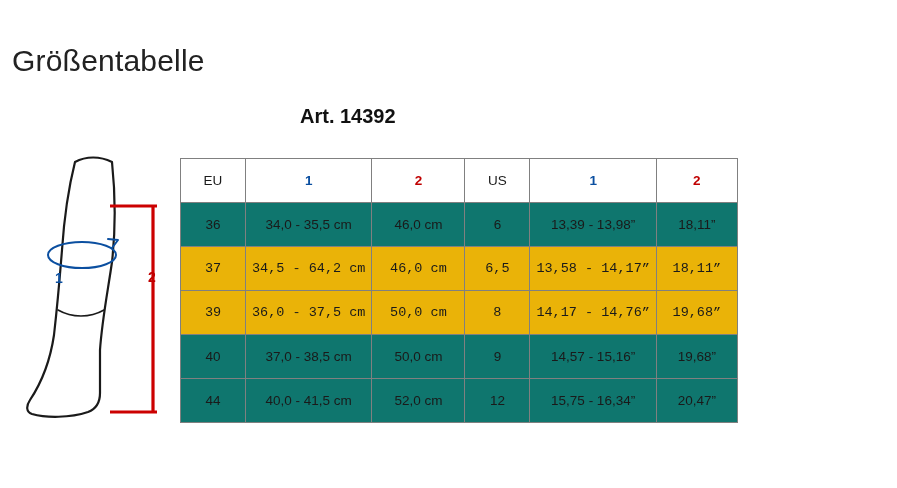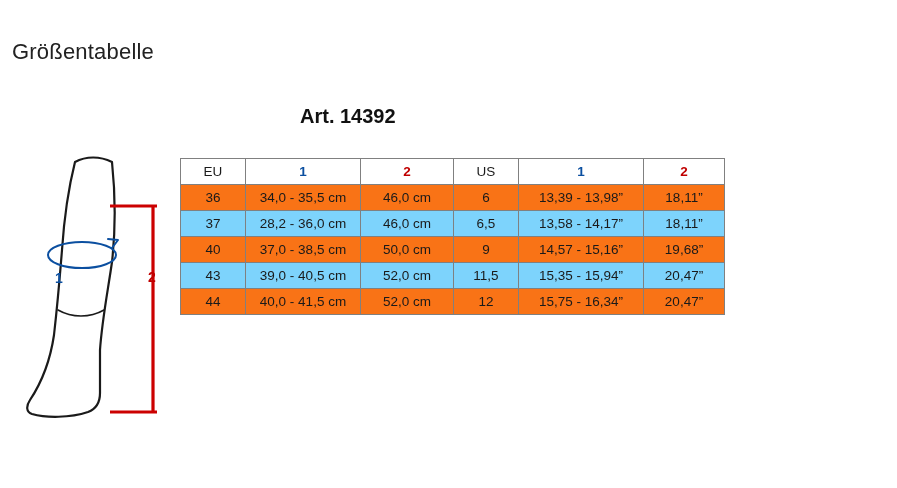--- a/index.html
+++ b/index.html
@@ -12,21 +12,21 @@
     background: #ffffff;
     font-family: "Liberation Sans", sans-serif;
     color: #1a1a1a;
     overflow: hidden;
     position: relative;
   }
   #page-title {
     position: absolute;
     left: 12px;
     top: 24px;
-    font-size: 22px;
+    font-size: 30px;
     font-weight: 400;
     color: #222222;
     letter-spacing: 0.2px;
   }
   #art-title {
     position: absolute;
     left: 300px;
     top: 105px;
     font-size: 20px;
     font-weight: bold;
@@ -60,44 +60,45 @@
   #size-table {
     position: absolute;
     left: 180px;
     top: 158px;
     border-collapse: collapse;
     font-size: 13.5px;
   }
   #size-table th,
   #size-table td {
     border: 1px solid #808080;
-    padding: 3px 6px;
+    padding: 12px 6px;
     height: 19px;
     text-align: center;
     font-weight: normal;
     white-space: nowrap;
   }
   #size-table thead th {
     background: #ffffff;
     color: #1a1a1a;
     font-size: 13.5px;
   }
   #size-table thead th.num-blue {
     color: #0b4fa0;
     font-weight: bold;
   }
   #size-table thead th.num-red {
     color: #c00000;
     font-weight: bold;
   }
   #size-table tbody tr.shaded td {
-    background: #f97316;
+    background: #0f766e;
   }
   #size-table tbody tr.plain td {
-    background: #7dd3fc;
+    background: #eab308;
+    font-family: Liberation Mono, monospace;
   }
   .col-eu    { width: 52px; }
   .col-circ  { width: 102px; }
   .col-len   { width: 80px; }
   .col-us    { width: 52px; }
   .col-circin{ width: 112px; }
   .col-lenin { width: 68px; }
 </style>
 </head>
 <body>
@@ -155,41 +156,41 @@
     <tr class="shaded">
       <td>36</td>
       <td>34,0 - 35,5 cm</td>
       <td>46,0 cm</td>
       <td>6</td>
       <td>13,39 - 13,98”</td>
       <td>18,11”</td>
     </tr>
     <tr class="plain">
       <td>37</td>
-      <td>28,2 - 36,0 cm</td>
+      <td>34,5 - 64,2 cm</td>
       <td>46,0 cm</td>
       <td>6,5</td>
       <td>13,58 - 14,17”</td>
       <td>18,11”</td>
+    </tr>
+    <tr class="plain">
+      <td>39</td>
+      <td>36,0 - 37,5 cm</td>
+      <td>50,0 cm</td>
+      <td>8</td>
+      <td>14,17 - 14,76”</td>
+      <td>19,68”</td>
     </tr>
     <tr class="shaded">
       <td>40</td>
       <td>37,0 - 38,5 cm</td>
       <td>50,0 cm</td>
       <td>9</td>
       <td>14,57 - 15,16”</td>
       <td>19,68”</td>
-    </tr>
-    <tr class="plain">
-      <td>43</td>
-      <td>39,0 - 40,5 cm</td>
-      <td>52,0 cm</td>
-      <td>11,5</td>
-      <td>15,35 - 15,94”</td>
-      <td>20,47”</td>
     </tr>
     <tr class="shaded">
       <td>44</td>
       <td>40,0 - 41,5 cm</td>
       <td>52,0 cm</td>
       <td>12</td>
       <td>15,75 - 16,34”</td>
       <td>20,47”</td>
     </tr>
   </tbody>

